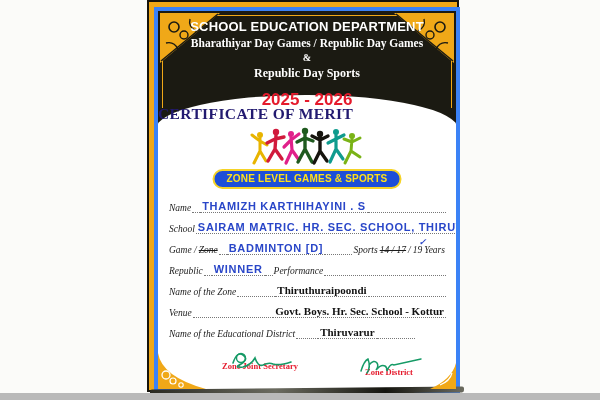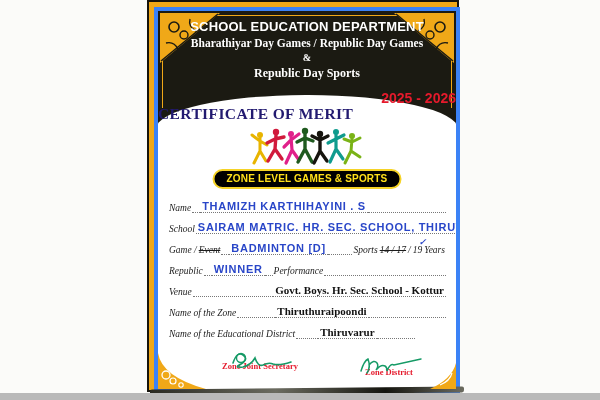--- a/index.html
+++ b/index.html
@@ -21,29 +21,29 @@
   .header-line{position:absolute;top:4px;left:4px;right:4px;height:92px;border:1px solid #f0a818;border-bottom:none;}
   .arch{position:absolute;top:84px;left:-2px;right:-2px;height:40px;background:#ffffff;
     border-radius:150px 150px 0 0 / 34px 34px 0 0;z-index:3;}
 
   .hdr-text{position:absolute;left:0;right:0;text-align:center;color:#ffffff;z-index:2;}
   .dept{top:8px;font-family:"Liberation Sans",sans-serif;font-weight:bold;font-size:13px;letter-spacing:0.2px;}
   .games1{top:26px;font-weight:bold;font-size:11.5px;}
   .amp{top:41px;font-weight:bold;font-size:10px;}
   .games2{top:55px;font-weight:bold;font-size:12px;}
 
-  .year{position:absolute;top:79px;left:0;right:0;text-align:right;z-index:4;
-    color:#e51a2c;font-family:"Liberation Sans",sans-serif;font-weight:bold;font-size:14px;}
+  .year{position:absolute;top:79px;left:0;right:0;text-align:center;z-index:4;
+    color:#e51a2c;font-family:"Liberation Sans",sans-serif;font-weight:bold;font-size:17px;}
   .title{position:absolute;top:94px;left:0;right:0;text-align:left;z-index:4;
     color:#221a70;font-weight:bold;font-size:15.5px;letter-spacing:0.4px;}
 
   .sports{position:absolute;top:114px;left:0;right:0;text-align:center;z-index:4;}
 
   .badge{position:absolute;top:158px;left:50%;transform:translateX(-50%);z-index:4;
-    background:#000000;color:#ffe01a;border:2px solid #f5d327;border-radius:10px;
+    background:#1d4ed8;color:#ffe01a;border:2px solid #f5d327;border-radius:10px;
     font-family:"Liberation Sans",sans-serif;font-weight:bold;font-size:10px;
     padding:2px 12px 3px;white-space:nowrap;letter-spacing:0.2px;}
 
   
   .corner{position:absolute;z-index:2;}
   .tl{top:2px;left:2px;}
   .tr{top:2px;right:2px;transform:scaleX(-1);}
   .bl{bottom:0;left:0;z-index:5;}
   .br{bottom:0;right:0;transform:scaleX(-1);z-index:5;}
 
@@ -142,21 +142,21 @@
 
 
       <div class="row">
         <span class="lbl">School</span>
         <span class="hand">SAIRAM MATRIC. HR. SEC. SCHOOL, THIRUTHURAIPOONDI</span>
         <span class="dots fill"></span>
       </div>
 
       <div class="row">
         <span class="lbl">Game /</span>
-        <span class="lbl struck">Event</span>
+        <span class="lbl struck">Zone</span>
         <span class="dots sm"></span>
         <span class="hand">BADMINTON [D]</span>
         <span class="dots fill"></span>
         <span class="lbl">Sports</span>
         <span class="lbl struck">14 / 17</span>
         <span class="lbl">/</span>
         <span class="lbl agewrap">
           <span>19</span>
           <span class="tick">✓</span>
         </span>
@@ -166,30 +166,30 @@
       <div class="row">
         <span class="lbl">Republic</span>
         <span class="dots sm"></span>
         <span class="hand">WINNER</span>
         <span class="dots sm"></span>
         <span class="lbl">Performance</span>
         <span class="dots fill"></span>
       </div>
 
       <div class="row">
-        <span class="lbl">Venue</span>
-        <span class="dots fill"></span>
-        <span class="printed big">Govt. Boys. Hr. Sec. School - Kottur</span>
-      </div>
-
-      <div class="row">
         <span class="lbl">Name of the Zone</span>
         <span class="dots lg"></span>
         <span class="printed big">Thiruthuraipoondi</span>
         <span class="dots fill"></span>
+      </div>
+
+      <div class="row">
+        <span class="lbl">Venue</span>
+        <span class="dots fill"></span>
+        <span class="printed big">Govt. Boys. Hr. Sec. School - Kottur</span>
       </div>
 
       <div class="row">
         <span class="lbl">Name of the Educational District</span>
         <span class="dots md"></span>
         <span class="printed big">Thiruvarur</span>
         <span class="dots lg"></span>
       </div>
 
     </div>

